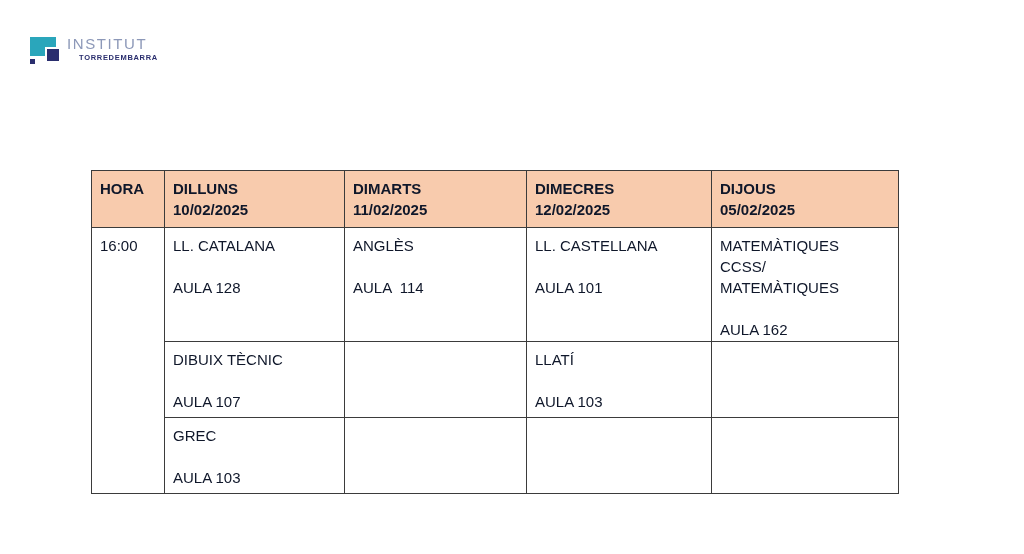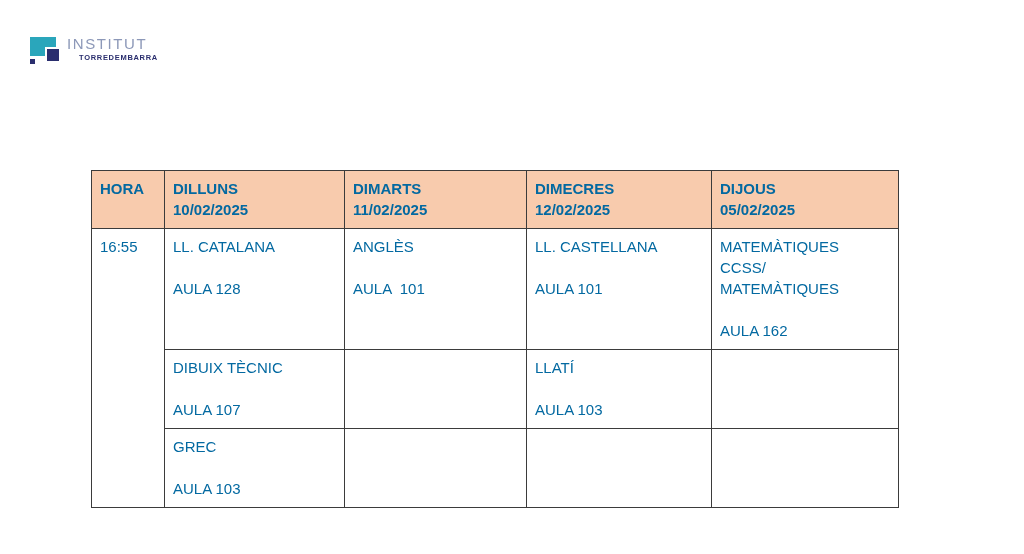--- a/index.html
+++ b/index.html
@@ -82,23 +82,23 @@
     position: absolute;
     left: 91px; top: 170px;
     width: 807px;
     border-collapse: collapse;
     table-layout: fixed;
   }
   table.schedule td, table.schedule th {
     border: 1.4px solid #3B3B3B;
     font-size: 15px;
     line-height: 21px;
-    color: #0369a1;
+    color: #0f172a;
     vertical-align: top;
-    padding: 7px 6px 8px 8px;
+    padding: 7px 6px 0 8px;
     white-space: pre-wrap;
     overflow: hidden;
   }
   table.schedule th {
     background: #F8CBAD;
     font-weight: bold;
     text-align: left;
   }
   td.hora-cell {
     vertical-align: middle;
@@ -144,27 +144,27 @@
         <th>DIMARTS
 11/02/2025</th>
         <th>DIMECRES
 12/02/2025</th>
         <th>DIJOUS
 05/02/2025</th>
       </tr>
     </thead>
     <tbody>
       <tr class="row-1">
-        <td class="hora-cell" rowspan="3">16:55</td>
+        <td class="hora-cell" rowspan="3">16:00</td>
         <td>LL. CATALANA
 
 AULA 128</td>
         <td>ANGLÈS
 
-AULA  101</td>
+AULA  114</td>
         <td>LL. CASTELLANA
 
 AULA 101</td>
         <td>MATEMÀTIQUES
 CCSS/
 MATEMÀTIQUES
 
 AULA 162</td>
       </tr>
       <tr class="row-2">

